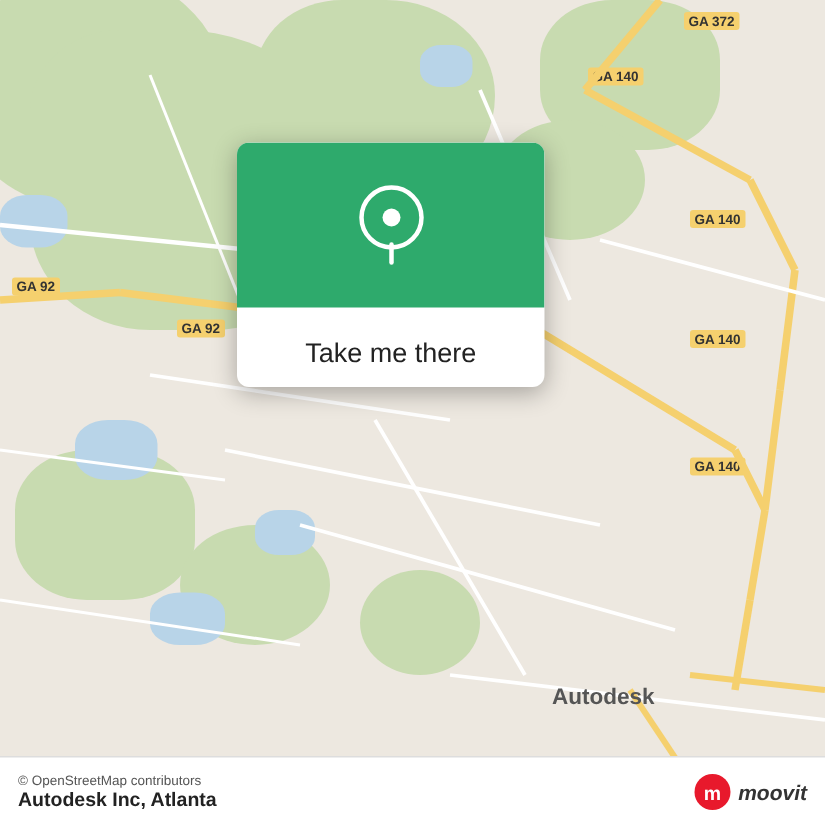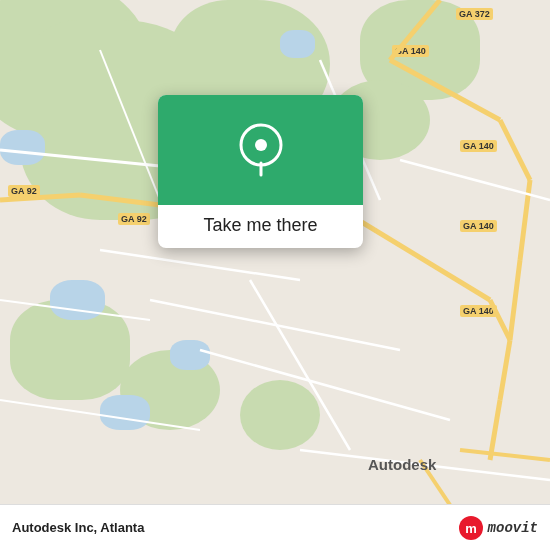--- a/index.html
+++ b/index.html
@@ -67,21 +67,21 @@
 
     .popup-top {
       background-color: #2eaa6c;
       display: flex;
       align-items: center;
       justify-content: center;
       height: 110px;
     }
 
     .popup-bottom {
-      padding: 10px 16px 12px;
+      padding: 20px 16px 12px;
       text-align: center;
     }
 
     .take-me-there-btn {
       font-size: 18px;
       font-weight: 500;
       color: #222;
       cursor: pointer;
       background: none;
       border: none;
@@ -125,21 +125,20 @@
       display: flex;
       align-items: center;
       gap: 4px;
     }
 
     .moovit-text {
       font-size: 14px;
       font-weight: bold;
       color: #333;
       font-style: italic;
-      font-family: Liberation Mono, monospace;
     }
 
     
     .city-label {
       position: absolute;
       font-size: 15px;
       font-weight: bold;
       color: #555;
       z-index: 10;
     }
@@ -217,20 +216,21 @@
         <line x1="22" y1="40" x2="22" y2="52" stroke="white" stroke-width="3" stroke-linecap="round"></line>
       </svg>
     </div>
     <div class="popup-bottom">
       <button class="take-me-there-btn">Take me there</button>
     </div>
   </div>
 
   <div class="bottom-bar">
     <div class="bottom-left">
+      <span class="osm-credit">© OpenStreetMap contributors</span>
       <span class="location-title">Autodesk Inc, Atlanta</span>
     </div>
     <div class="moovit-logo">
 
       <svg width="26" height="26" viewBox="0 0 26 26">
         <circle cx="13" cy="13" r="12" fill="#e8192c"></circle>
         <text x="13" y="18" text-anchor="middle" font-family="Arial" font-weight="bold" font-size="13" fill="white">m</text>
       </svg>
       <span class="moovit-text">moovit</span>
     </div>

